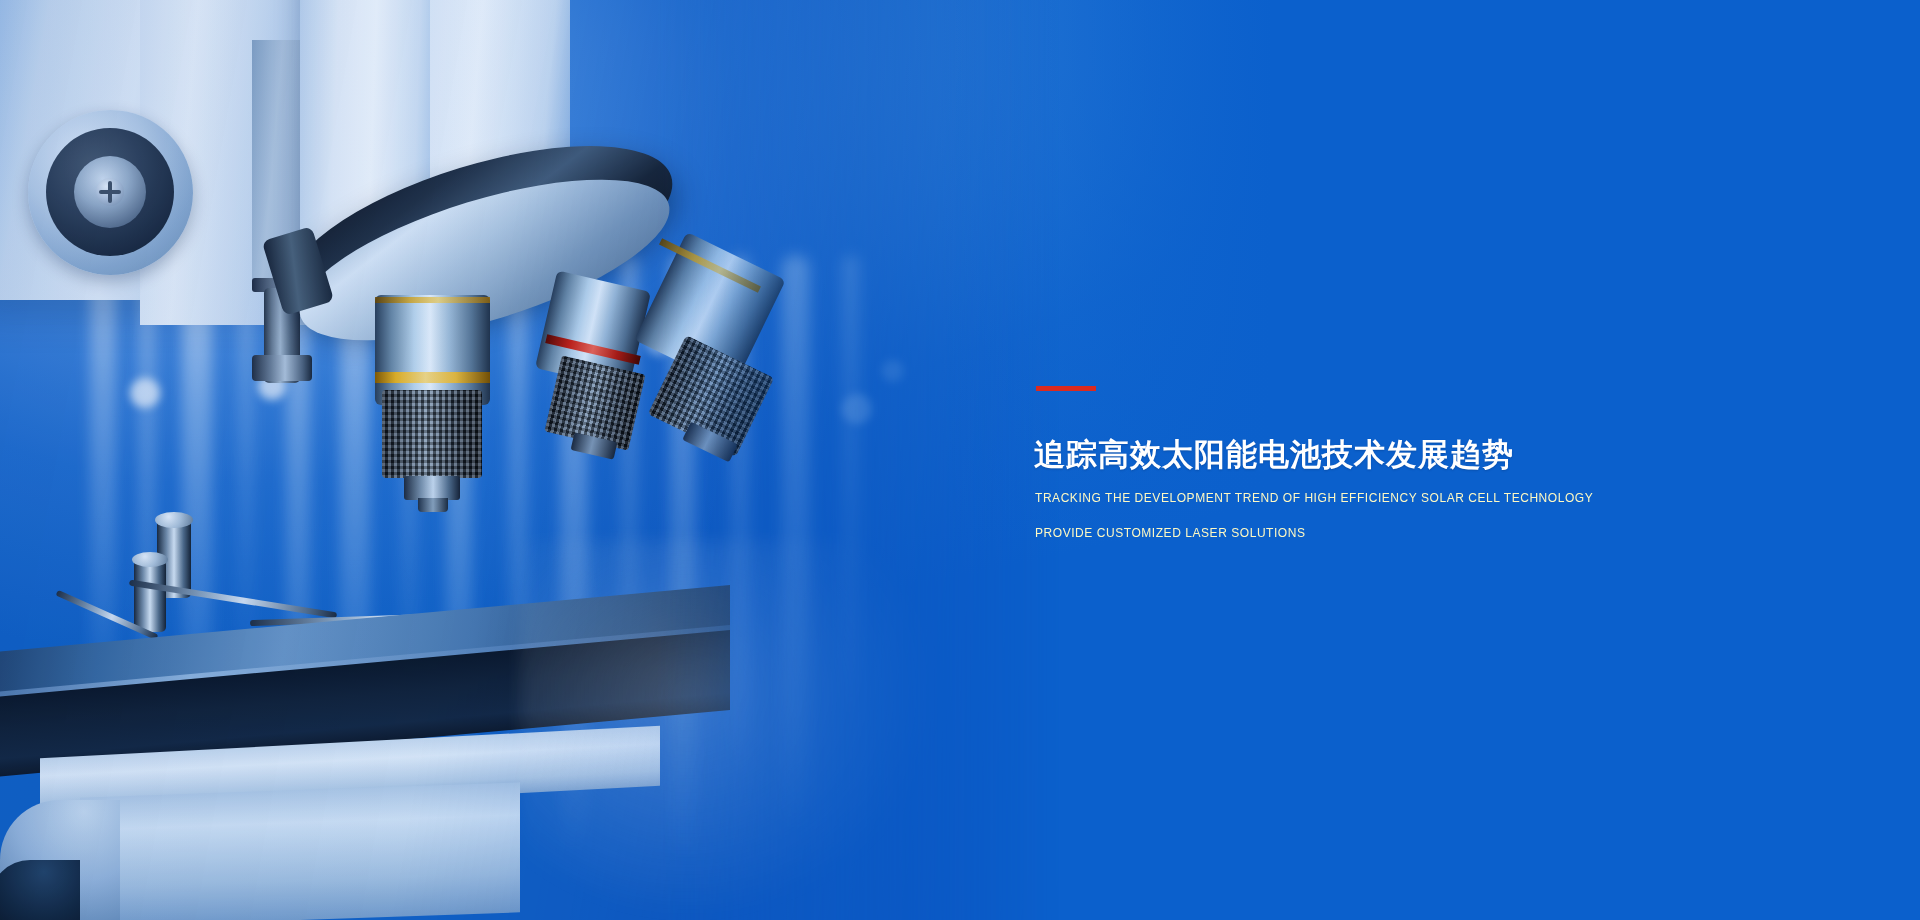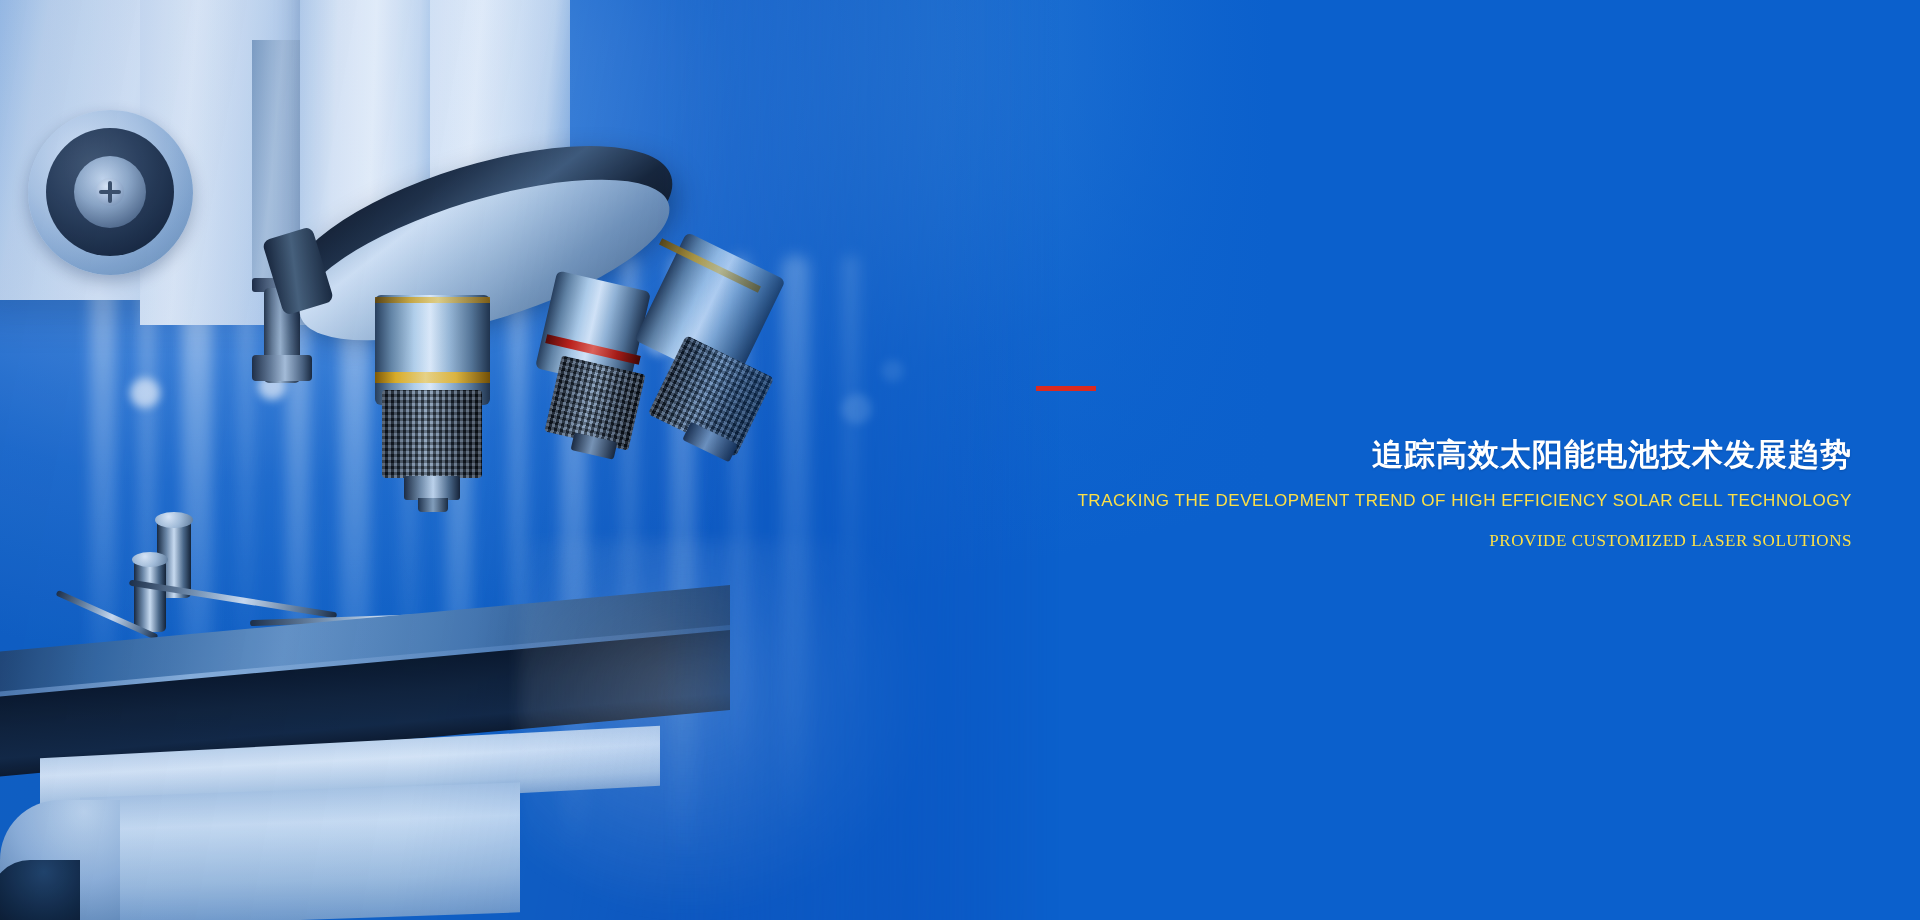--- a/index.html
+++ b/index.html
@@ -4,21 +4,20 @@
 <title>Banner</title>
 <style>
   html,body{margin:0;padding:0;background:#0b60cc;}
   body{width:1920px;height:920px;overflow:hidden;font-family:"Liberation Sans","DejaVu Sans",sans-serif;}
 
   .banner{
     position:relative;
     width:1920px;height:920px;
     overflow:hidden;
     background:#0b60cc;
-    text-align:right;
   }
 
   
   .bg-base{
     position:absolute;inset:0;
     background:
       radial-gradient(120% 90% at 8% 4%, #5a9ae6 0%, #2f7fd8 26%, #1468cf 52%, #0b60cc 74%, #0b60cc 100%);
   }
   .bg-right-flat{
     position:absolute;top:0;right:0;width:980px;height:920px;
@@ -254,24 +253,24 @@
     font-size:31px;line-height:1;font-weight:700;letter-spacing:1px;
     margin:0 0 22px 2px;white-space:nowrap;
     text-shadow:0 1px 2px rgba(0,30,80,.25);
   }
   .headline{
     font-size:52px;line-height:1;font-weight:700;letter-spacing:2px;
     margin:0 0 48px 2px;white-space:nowrap;
     text-shadow:0 2px 4px rgba(0,30,80,.28);
   }
   .en-line{
-    font-size:17px;line-height:1;font-weight:400;letter-spacing:.55px;
-    margin:0 0 23px 3px;white-space:nowrap;color:#fde047;
-  }
-  .en-line:last-child{margin-bottom:0;font-family:Liberation Serif, serif;}
+    font-size:12px;line-height:1;font-weight:400;letter-spacing:.55px;
+    margin:0 0 23px 3px;white-space:nowrap;color:#fef9c3;
+  }
+  .en-line:last-child{margin-bottom:0;}
 </style>
 </head>
 <body>
 
 <div class="banner">
 
   <div class="bg-base"></div>
   <div class="bg-right-flat"></div>
 
   <div class="photo">

